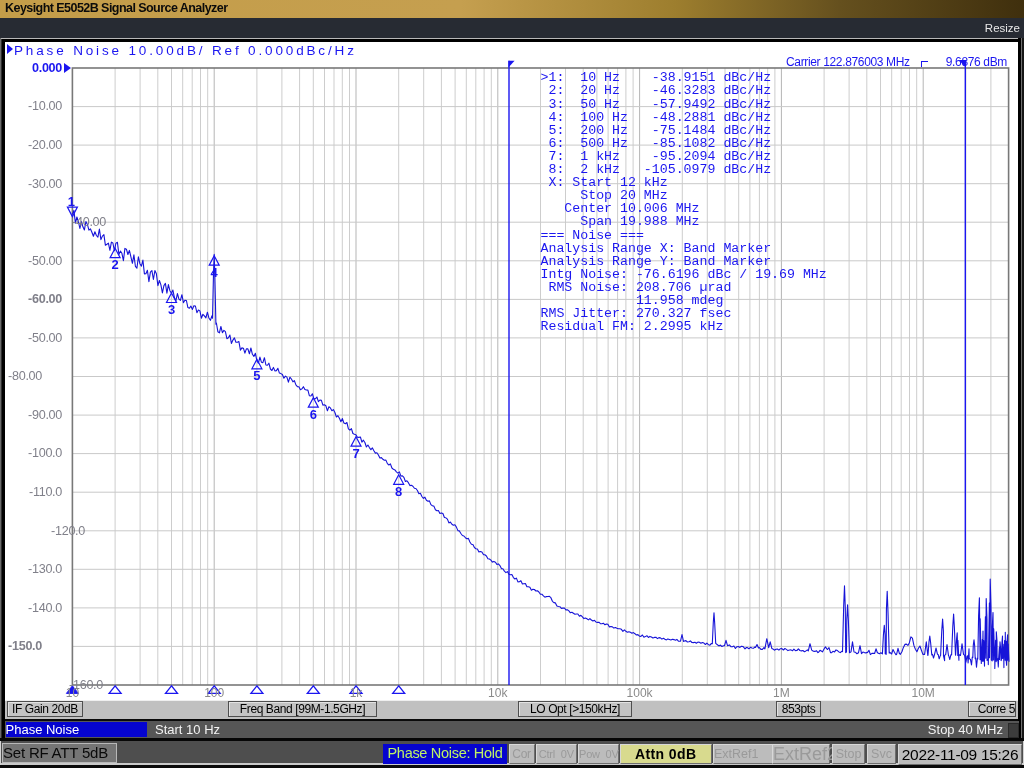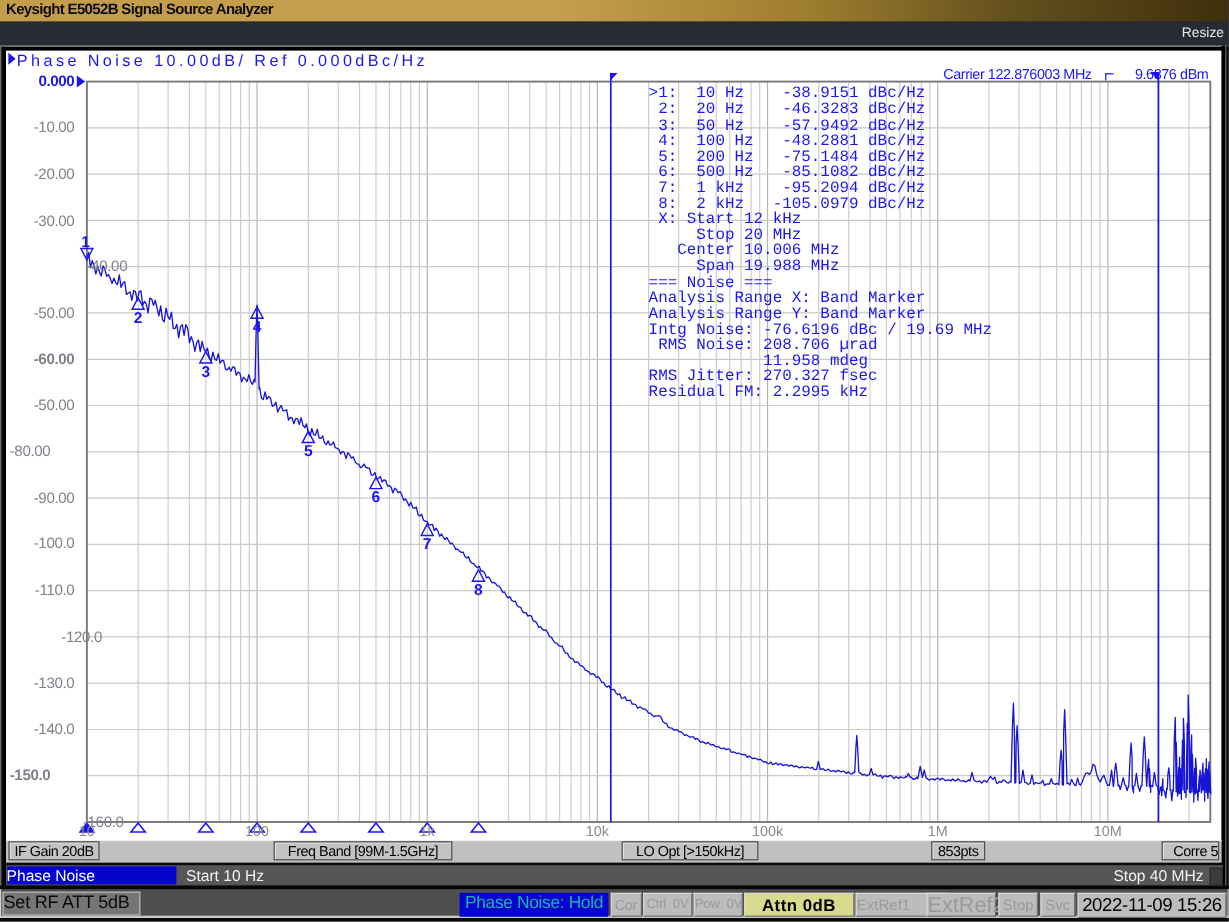--- a/index.html
+++ b/index.html
@@ -217,21 +217,21 @@
 <div style="position:absolute;left:518px;top:701px;width:114px;height:16px;background:#c3c3c3;border:1px solid #4e4e4e;box-shadow:inset 1px 1px 0 #e2e2e2;box-sizing:border-box;font-size:12px;letter-spacing:-0.4px;color:#000;text-align:center;line-height:14px;">LO Opt [&gt;150kHz]</div>
 <div style="position:absolute;left:776px;top:701px;width:45px;height:16px;background:#c3c3c3;border:1px solid #4e4e4e;box-shadow:inset 1px 1px 0 #e2e2e2;box-sizing:border-box;font-size:12px;letter-spacing:-0.4px;color:#000;text-align:center;line-height:14px;">853pts</div>
 <div style="position:absolute;left:968px;top:701px;width:48px;height:16px;background:#c3c3c3;border:1px solid #4e4e4e;box-shadow:inset 1px 1px 0 #e2e2e2;box-sizing:border-box;font-size:12px;letter-spacing:-0.4px;color:#000;text-align:right;line-height:14px;">Corre 5</div>
 
 <div class="t" style="left:5.5px;top:722px;width:141px;height:15.2px;background:#0504cf;color:#fff;font-size:13px;line-height:15px;box-sizing:border-box;">Phase Noise</div>
 <div class="t" style="left:155px;top:722px;color:#f2f2f2;font-size:13px;line-height:15.5px;">Start 10 Hz</div>
 <div class="t" style="left:862px;top:722px;width:141px;text-align:right;color:#f2f2f2;font-size:13px;line-height:15.5px;">Stop 40 MHz</div>
 <div class="t" style="left:1007.5px;top:722.5px;width:11.5px;height:15px;background:#3c3c3c;border:1px solid #2a2a2a;box-sizing:border-box;"></div>
 
 <div class="t" style="left:2px;top:742.5px;width:115px;height:20px;background:#757575;border:1px solid #b8b8b8;box-sizing:border-box;color:#0a0a0a;font-size:15px;letter-spacing:-0.2px;line-height:18px;">Set RF ATT 5dB</div>
-<div style="position:absolute;left:383px;top:744px;width:124px;height:20px;background:#0504cf;box-sizing:border-box;font-size:14.5px;letter-spacing:-0.3px;color:#14b8a6;text-align:center;line-height:19px;">Phase Noise: Hold</div>
+<div style="position:absolute;left:383px;top:744px;width:124px;height:20px;background:#0504cf;box-sizing:border-box;font-size:14.5px;letter-spacing:-0.3px;color:#bef264;text-align:center;line-height:19px;">Phase Noise: Hold</div>
 <div style="position:absolute;left:508.5px;top:744px;width:26px;height:20px;background:#bcbcbc;border:1px solid #6e6e6e;border-top-color:#d8d8d8;border-left-color:#d8d8d8;box-sizing:border-box;font-size:12px;letter-spacing:-0.3px;color:#9a9a9a;text-align:center;line-height:18px;">Cor</div>
 <div style="position:absolute;left:536px;top:744px;width:40.5px;height:20px;background:#bcbcbc;border:1px solid #6e6e6e;border-top-color:#d8d8d8;border-left-color:#d8d8d8;box-sizing:border-box;font-size:11px;letter-spacing:-0.2px;color:#9a9a9a;text-align:center;line-height:18px;">Ctrl&nbsp;&nbsp;0V</div>
 <div style="position:absolute;left:578px;top:744px;width:40.5px;height:20px;background:#bcbcbc;border:1px solid #6e6e6e;border-top-color:#d8d8d8;border-left-color:#d8d8d8;box-sizing:border-box;font-size:11px;letter-spacing:-0.2px;color:#9a9a9a;text-align:center;line-height:18px;">Pow&nbsp;&nbsp;0V</div>
 <div style="position:absolute;left:620px;top:744px;width:91.5px;height:20px;background:#d8da8e;border:1px solid #6e6e6e;border-top-color:#d8d8d8;border-left-color:#d8d8d8;box-sizing:border-box;font-size:14px;letter-spacing:-0.3px;color:#000;text-align:center;line-height:18px;"><b style="font-weight:bold;letter-spacing:0.4px;">Attn 0dB</b></div>
 <div style="position:absolute;left:713px;top:744px;width:77px;height:20px;background:#bcbcbc;border:1px solid #6e6e6e;border-top-color:#d8d8d8;border-left-color:#d8d8d8;box-sizing:border-box;font-size:12.5px;letter-spacing:0px;color:#9a9a9a;text-align:left;line-height:18px;">ExtRef1</div>
 <div style="position:absolute;left:772px;top:744px;width:57.5px;height:20px;background:#bcbcbc;border:1px solid #6e6e6e;border-top-color:#d8d8d8;border-left-color:#d8d8d8;box-sizing:border-box;font-size:18px;letter-spacing:0px;color:#9a9a9a;text-align:right;line-height:18px;">ExtRef2</div>
 <div style="position:absolute;left:832px;top:744px;width:33px;height:20px;background:#bcbcbc;border:1px solid #6e6e6e;border-top-color:#d8d8d8;border-left-color:#d8d8d8;box-sizing:border-box;font-size:12.5px;letter-spacing:0px;color:#9a9a9a;text-align:center;line-height:18px;">Stop</div>
 <div style="position:absolute;left:867px;top:744px;width:29px;height:20px;background:#bcbcbc;border:1px solid #6e6e6e;border-top-color:#d8d8d8;border-left-color:#d8d8d8;box-sizing:border-box;font-size:12.5px;letter-spacing:0px;color:#9a9a9a;text-align:center;line-height:18px;">Svc</div>
 <div style="position:absolute;left:898px;top:743.5px;width:124px;height:21px;background:#bcbcbc;border:1px solid #6e6e6e;border-top-color:#d8d8d8;border-left-color:#d8d8d8;box-sizing:border-box;font-size:15.5px;letter-spacing:-0.3px;color:#000;text-align:center;line-height:19px;">2022-11-09 15:26</div>
 </body></html>

